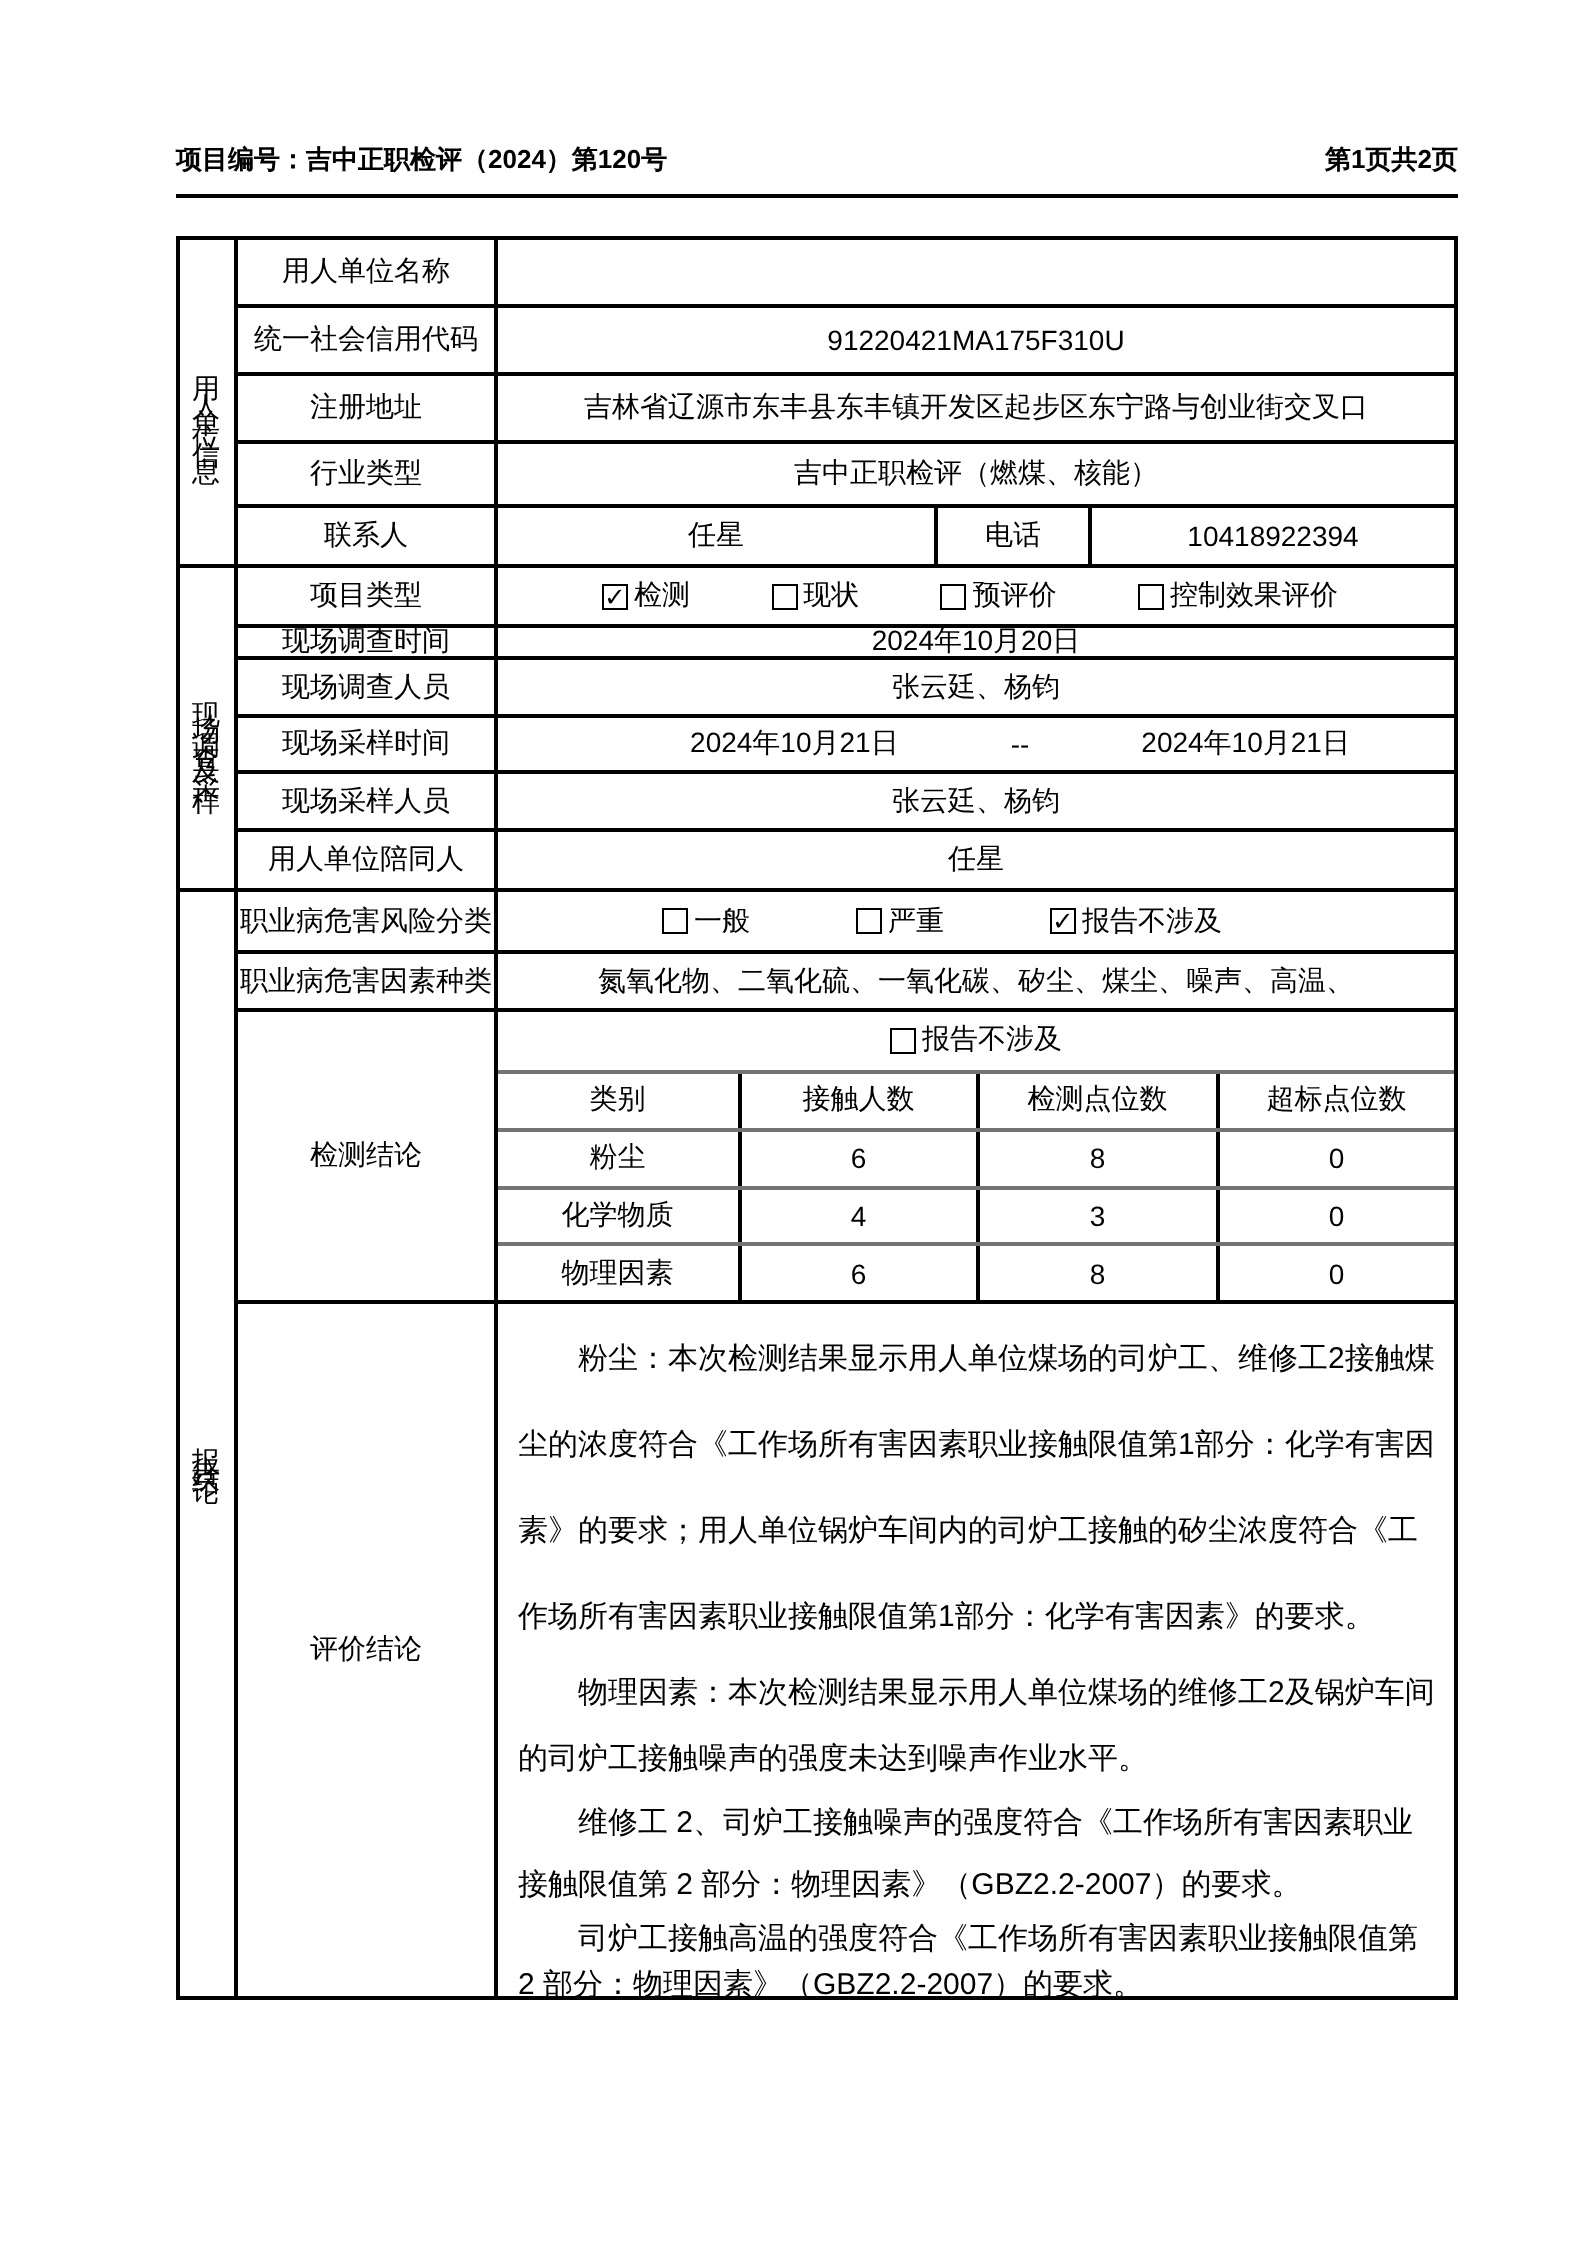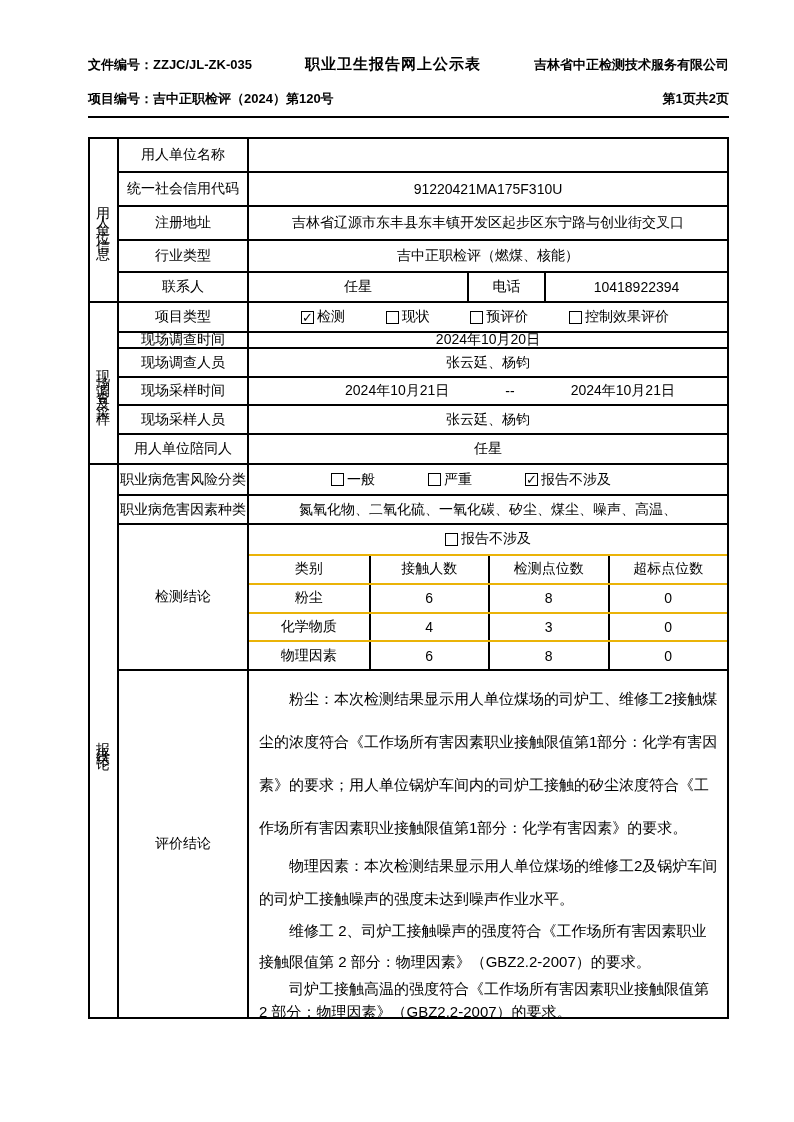--- a/index.html
+++ b/index.html
@@ -50,21 +50,21 @@
   }
   .pt-pad { padding:0 58px 0 52px; }
   .rk-pad { padding:0 116px 0 82px; }
 
   
   .timecell { flex:1; display:flex; align-items:center; justify-content:center; gap:56px;margin-left:44px; }
 
   
   .det { flex:1; display:flex; flex-direction:column; }
   .det-row { display:flex; }
-  .det-row + .det-row { border-top:2px solid #eab308; }
+  .det-row + .det-row { border-top:2px solid #737373; }
   .dcell { flex:1 1 25%; display:flex; align-items:center; justify-content:center; text-align:center; }
   .dcell + .dcell { border-left:2px solid #000; }
 
   
   .eval {
     flex:1; display:block; text-align:left; padding:6px 6px 0 10px;
     font-size:15px; overflow:hidden;
   }
   .eval p { text-indent:2em; }
   .lh-a { line-height:43px; }
@@ -72,25 +72,20 @@
   .lh-c { line-height:31px; }
   .lh-d { line-height:23px; }
 </style>
 </head>
 <body>
 
 <div class="page">
   <div class="content">
 
     <div class="hdr">
-      <div class="hdr-row1">
-        <span><span>文件编号：</span><span>ZZJC/JL-ZK-035</span></span>
-        <span class="hdr-title">职业卫生报告网上公示表</span>
-        <span>吉林省中正检测技术服务有限公司</span>
-      </div>
       <div class="hdr-row2">
         <span><span>项目编号：</span><span>吉中正职检评（2024）第120号</span></span>
         <span>第1页共2页</span>
       </div>
       <div class="hdr-rule"></div>
     </div>
 
     <div class="tbl">
 
       <div class="section">

